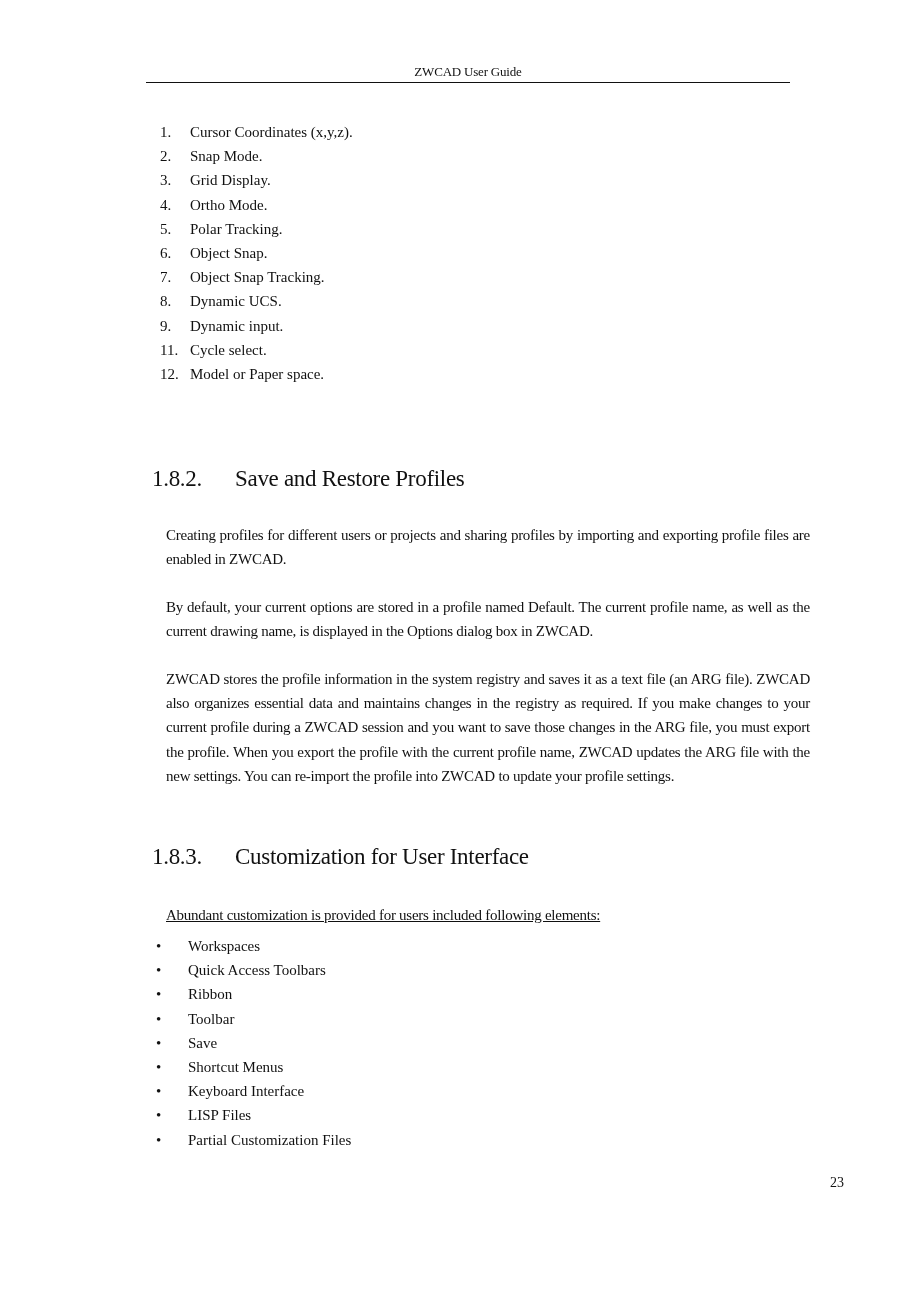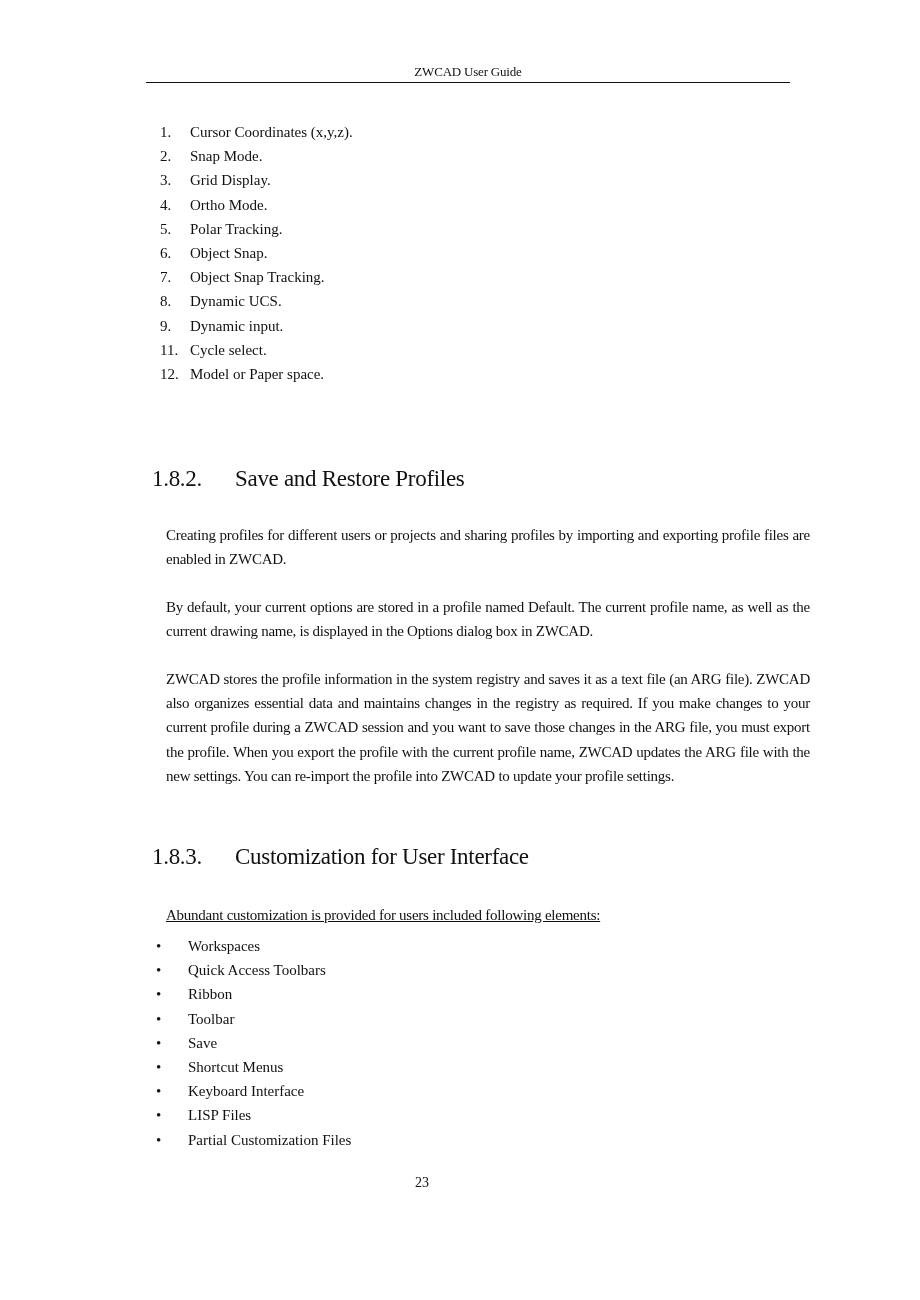--- a/index.html
+++ b/index.html
@@ -19,21 +19,21 @@
 
   .h2 { position:absolute; left:152px; font-size:23px; line-height:30px; display:flex; letter-spacing:-0.3px; }
   .h2 .sec { width:83px; }
 
   .para { position:absolute; left:146px; width:644px; font-size:15px; line-height:24.2px; text-align:justify; letter-spacing:-0.25px;margin-left:20px; }
 
   .bullets { position:absolute; left:146px; top:936px; width:644px; font-size:15px; }
   .bullets .row { height:24.2px; line-height:20px; display:flex; }
   .bullets .dot { width:42px; padding-left:10px; box-sizing:border-box; }
 
-  .pagenum { position:absolute; left:0; width:844px; top:1175px; text-align:center; font-size:14px; }
+  .pagenum { position:absolute; left:0; width:844px; top:1175px; text-align:right; font-size:14px; }
 </style>
 </head>
 <body>
 
 <div class="header serif">
   <div class="header-title">ZWCAD User Guide</div>
   <div class="header-rule"></div>
 </div>
 
 <div class="numlist serif">

